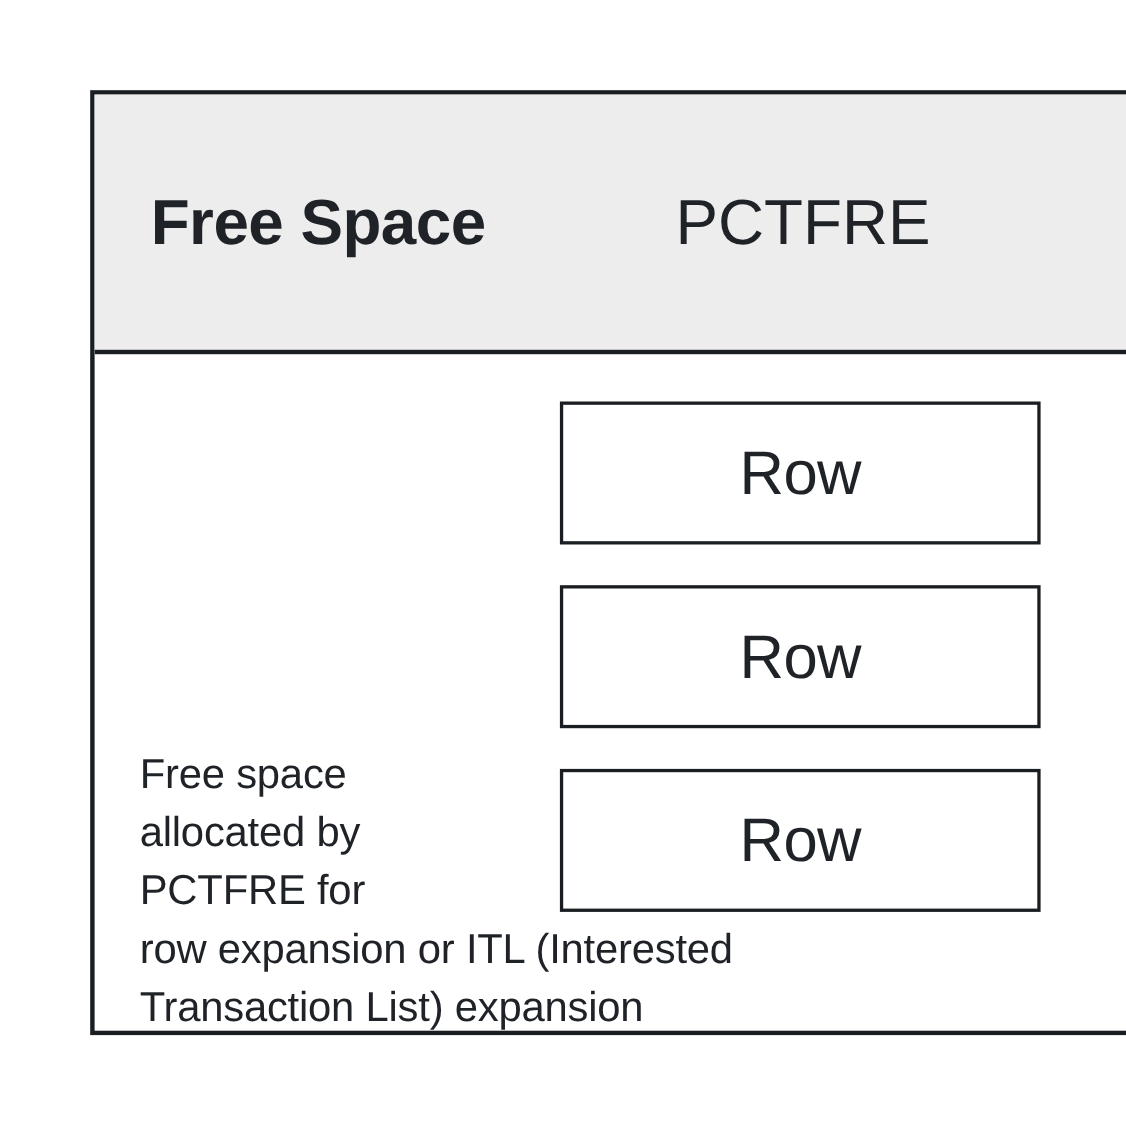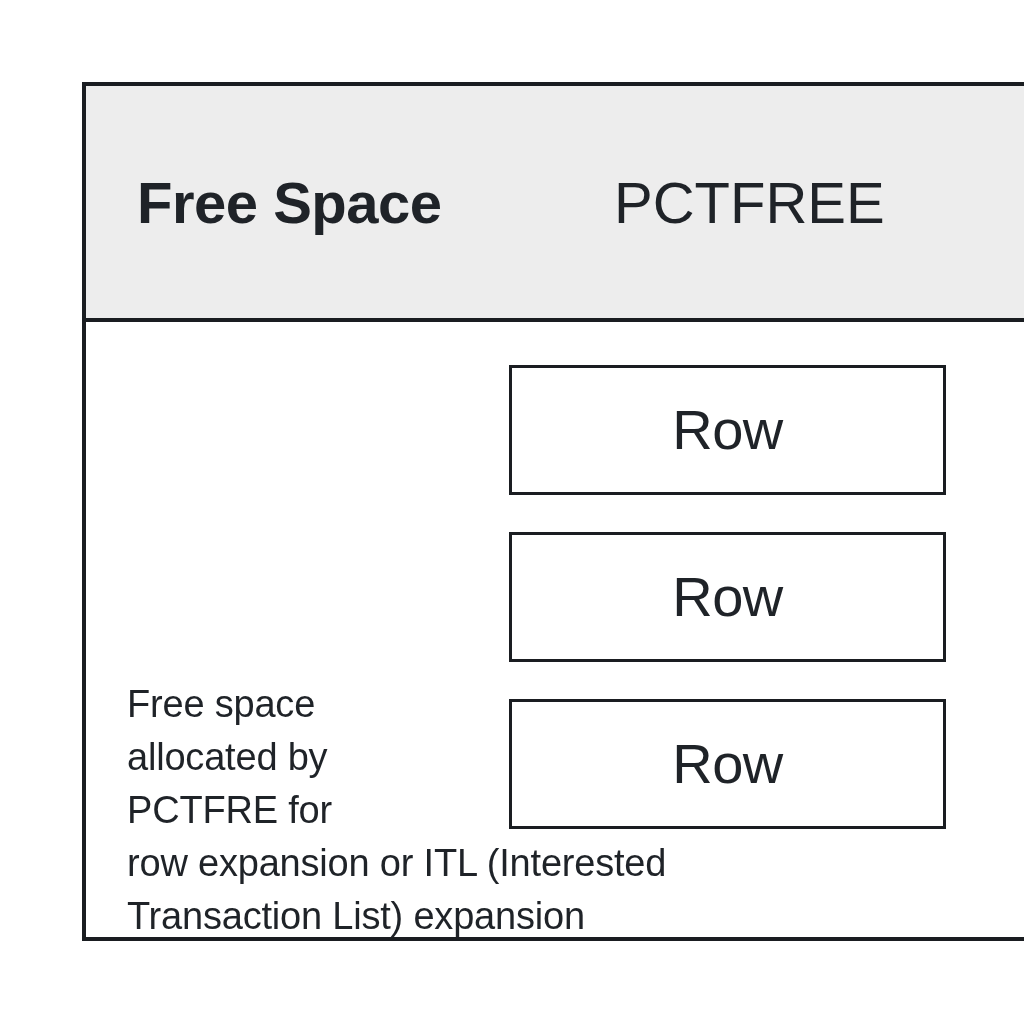--- a/index.html
+++ b/index.html
@@ -111,21 +111,21 @@
     white-space: pre-line;
   }
 </style>
 </head>
 <body>
 
 <div id="block-container">
 
   <div id="header-band">
     <div id="header-free-space-label">Free Space</div>
-    <div id="header-pctfree-label">PCTFREE</div>
+    <div id="header-pctfree-label">PCTFRE</div>
   </div>
 
   <div id="body-area">
 
     <div class="row-box" id="row-box-1">
       <span class="row-box-label">Row</span>
     </div>
 
     <div class="row-box" id="row-box-2">
       <span class="row-box-label">Row</span>

